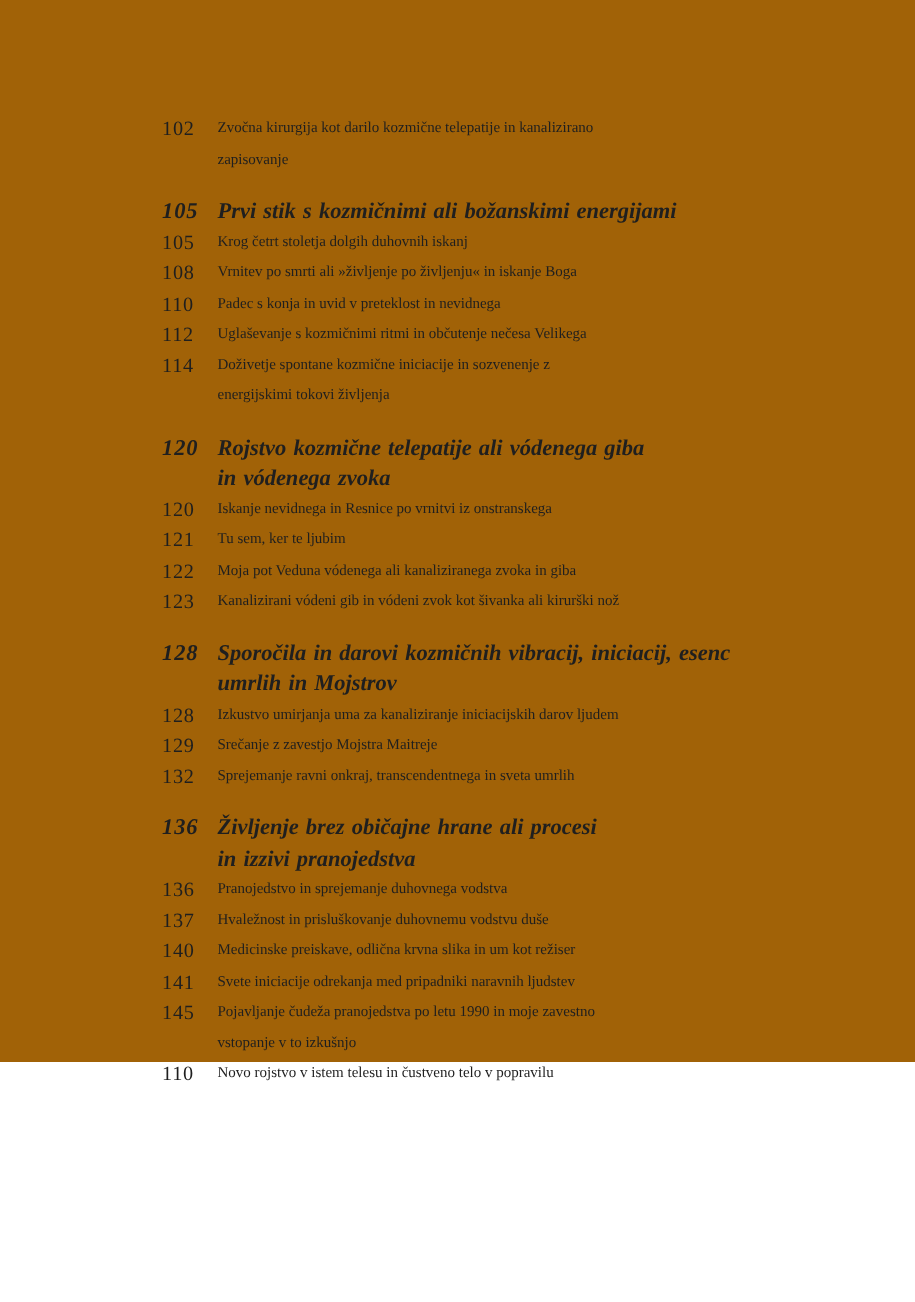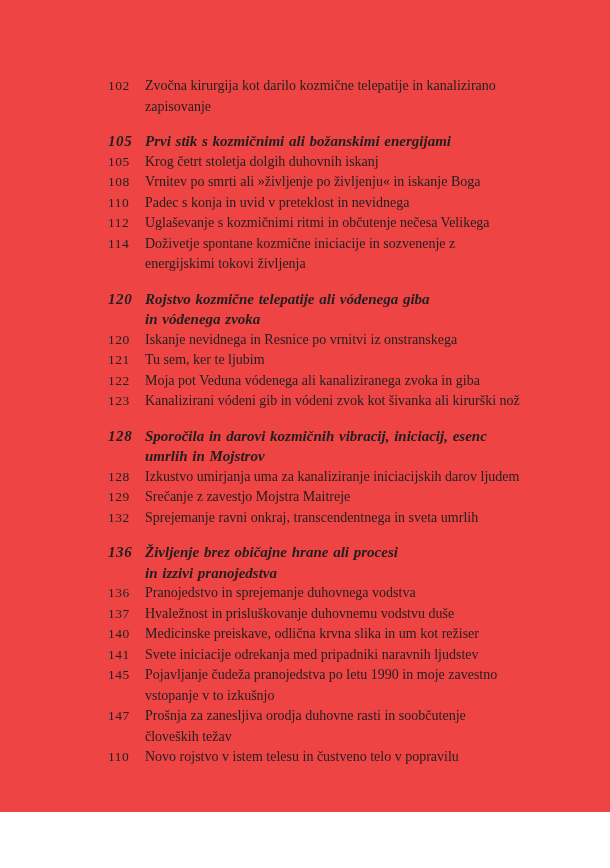--- a/index.html
+++ b/index.html
@@ -3,22 +3,22 @@
 <meta charset="utf-8">
 <style>
   * { margin: 0; padding: 0; box-sizing: border-box; }
   html, body {
     width: 610px; height: 868px;
     background: #ffffff;
     overflow: hidden;
   }
   .page {
     position: relative;
-    width: 610px; height: 812px;
-    background: #ef4444;
+    width: 610px; height: 708px;
+    background: #a16207;
     font-family: "Liberation Serif", "DejaVu Serif", serif;
     color: #1f1f1f;
   }
   .toc {
     position: absolute;
     top: 76px;
     left: 108px;
     width: 462px;
   }
   .row {
@@ -27,21 +27,21 @@
   }
   .num {
     flex: 0 0 37px;
     width: 37px;
     font-size: 13.5px;
     line-height: 20.5px;
     letter-spacing: 0.04em;
   }
   .title {
     flex: 1 1 auto;
-    font-size: 14px;
+    font-size: 10px;
     line-height: 20.5px;
     white-space: pre-line;
   }
   .section { margin-top: 14px; }
   .section .num,
   .section .title {
     font-weight: bold;
     font-style: italic;
     font-size: 15px;
     line-height: 20.5px;
@@ -146,23 +146,18 @@
     <div class="row entry">
       <span class="num">141</span>
       <span class="title">Svete iniciacije odrekanja med pripadniki naravnih ljudstev</span>
     </div>
     <div class="row entry">
       <span class="num">145</span>
       <span class="title">Pojavljanje čudeža pranojedstva po letu 1990 in moje zavestno
 vstopanje v to izkušnjo</span>
     </div>
     <div class="row entry">
-      <span class="num">147</span>
-      <span class="title">Prošnja za zanesljiva orodja duhovne rasti in soobčutenje
-človeških težav</span>
-    </div>
-    <div class="row entry">
       <span class="num">110</span>
       <span class="title">Novo rojstvo v istem telesu in čustveno telo v popravilu</span>
     </div>
 
   </div>
 </div>
 
 </body></html>

